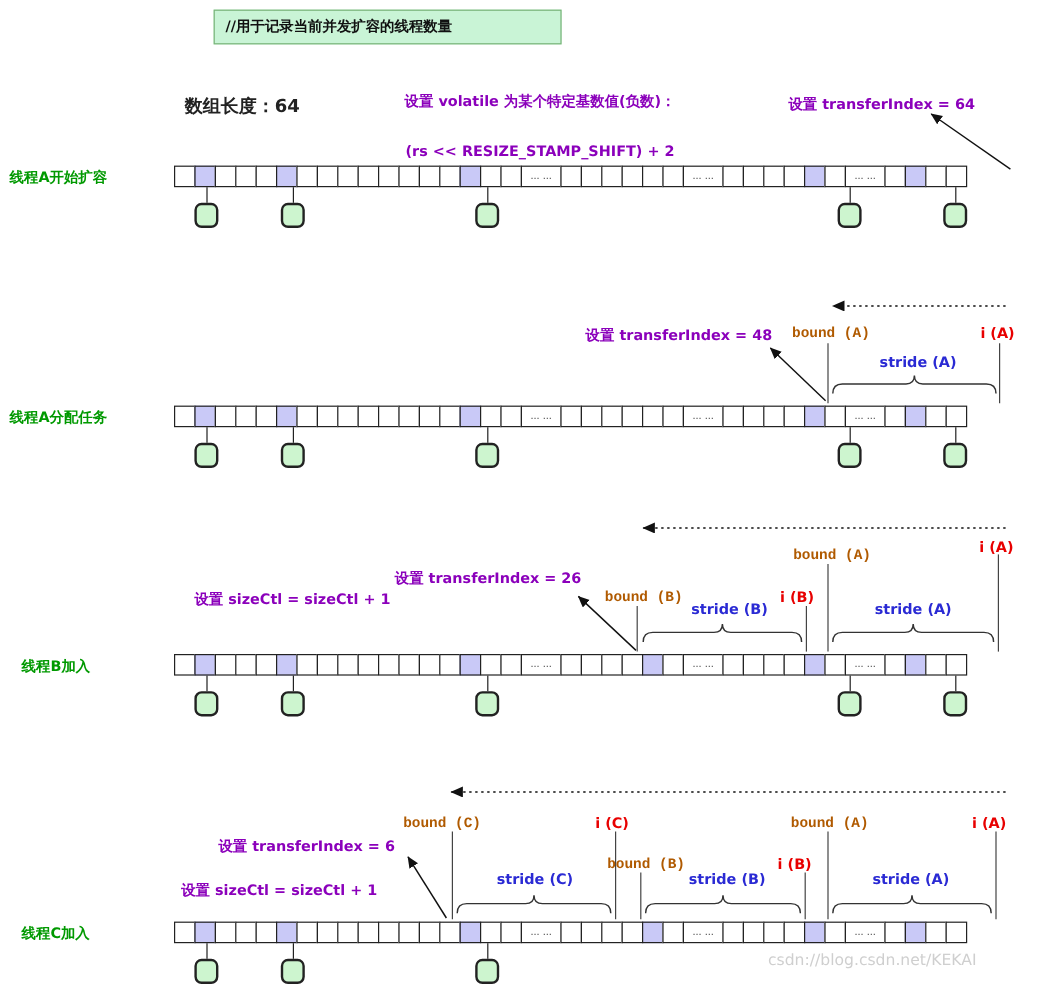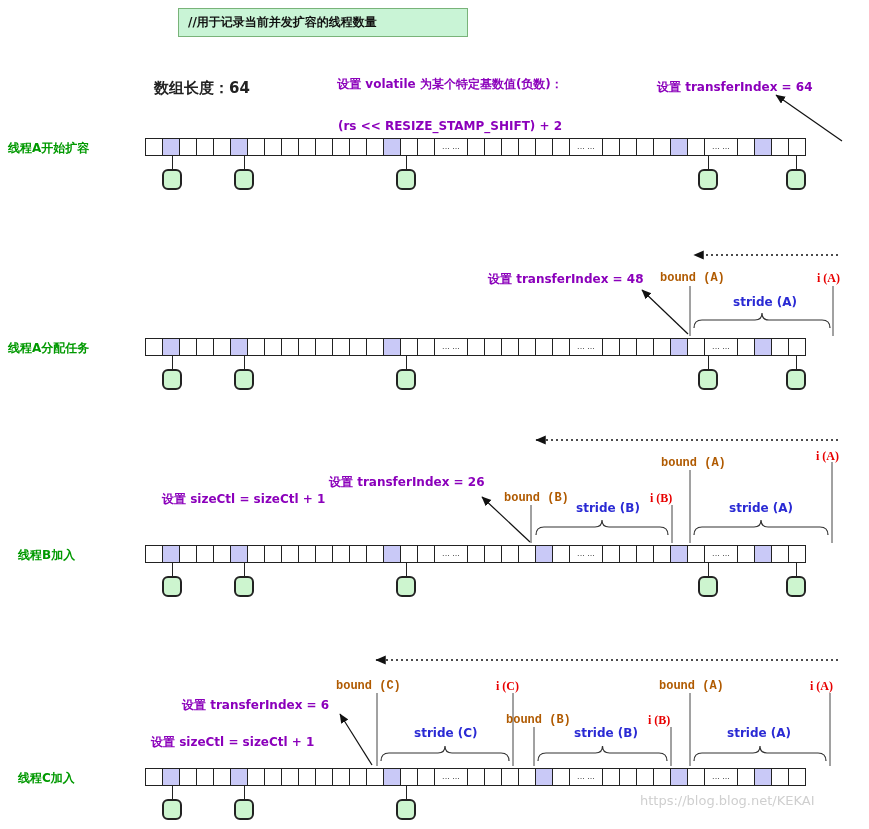--- a/index.html
+++ b/index.html
@@ -3,21 +3,21 @@
 <meta charset="utf-8">
 <style>
   html,body{margin:0;padding:0;background:#fff;}
   body{font-family:"DejaVu Sans","Liberation Sans",sans-serif;}
   .canvas{position:relative;width:869px;height:829px;background:#fff;overflow:hidden;}
   .overlay{position:absolute;left:0;top:0;pointer-events:none;}
   .lbl{position:absolute;font-weight:bold;font-size:12px;white-space:nowrap;}
   .center{text-align:center;}
   .purple{color:var(--purple,#8b00bb);}
   .brown{color:var(--brown,#b05a00);font-family:Liberation Mono, monospace;}
-  .red{color:var(--red,#e80000);font-family:Liberation Serif, serif;}
+  .red{color:var(--red,#e80000);}
   .blue{color:var(--blue,#2a2ad4);}
   .greenlbl{color:var(--green,#009900);}
   .codebox{position:absolute;left:178px;top:8px;width:290px;background:var(--codebox-bg,#c9f4d6);
            border:1px solid #79b379;padding:5px 9px;box-sizing:border-box;}
   .codebox .c1{font-size:12px;font-weight:bold;color:#111;}
   .codebox .c2{font-size:12px;font-weight:bold;color:var(--code-purple,#a626c4);}
   .title{position:absolute;left:154px;top:79px;font-size:15px;font-weight:bold;color:#222;}
   .arr{position:absolute;height:55px;}
   .cells{display:flex;}
   .cell{width:18px;height:18px;box-sizing:border-box;border:1px solid #222;background:#fff;margin-left:-1px;flex:none;}
@@ -305,14 +305,14 @@
         <span class="cell"></span>
       </div>
   <div class="nline" style="left: 26.5px;"></div>
       <div class="node" style="left: 17px;"></div>
       <div class="nline" style="left: 98.5px;"></div>
       <div class="node" style="left: 89px;"></div>
       <div class="nline" style="left: 260.5px;"></div>
       <div class="node" style="left: 251px;"></div>
     </div>
 
-  <div class="watermark">https://blog.blog.net/KEKAI</div>
+  <div class="watermark">csdn://blog.csdn.net/KEKAI</div>
 </div>
 
 </body></html>

